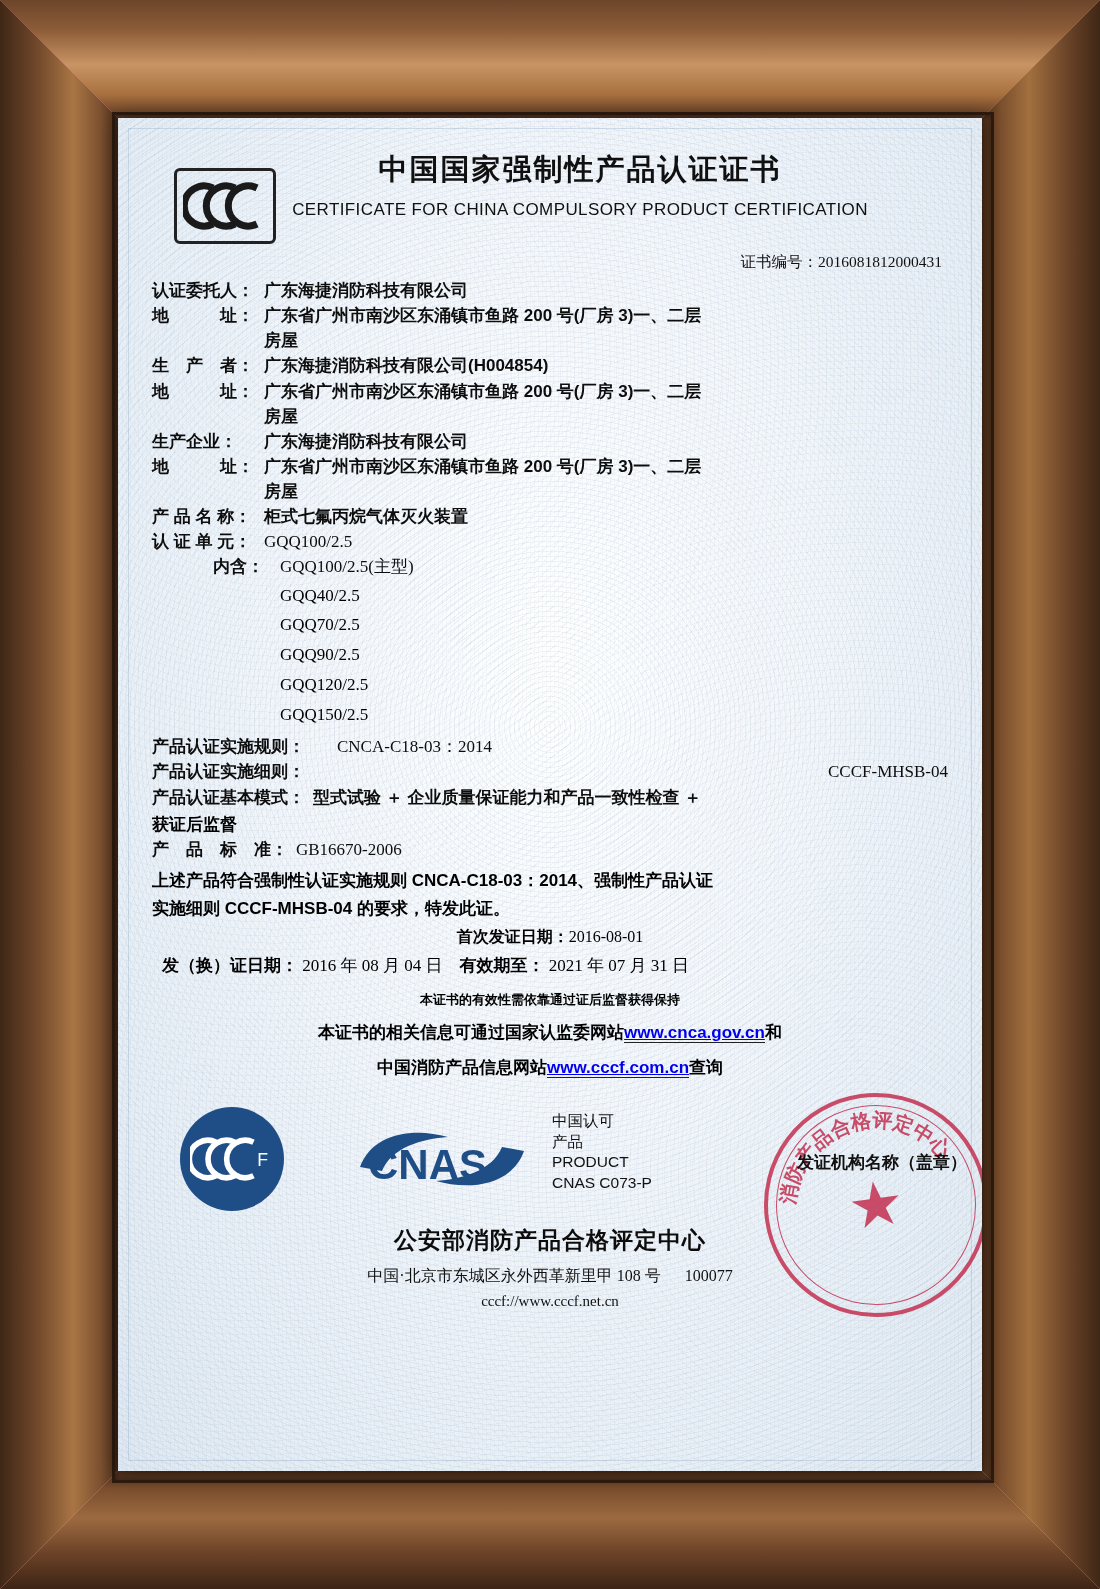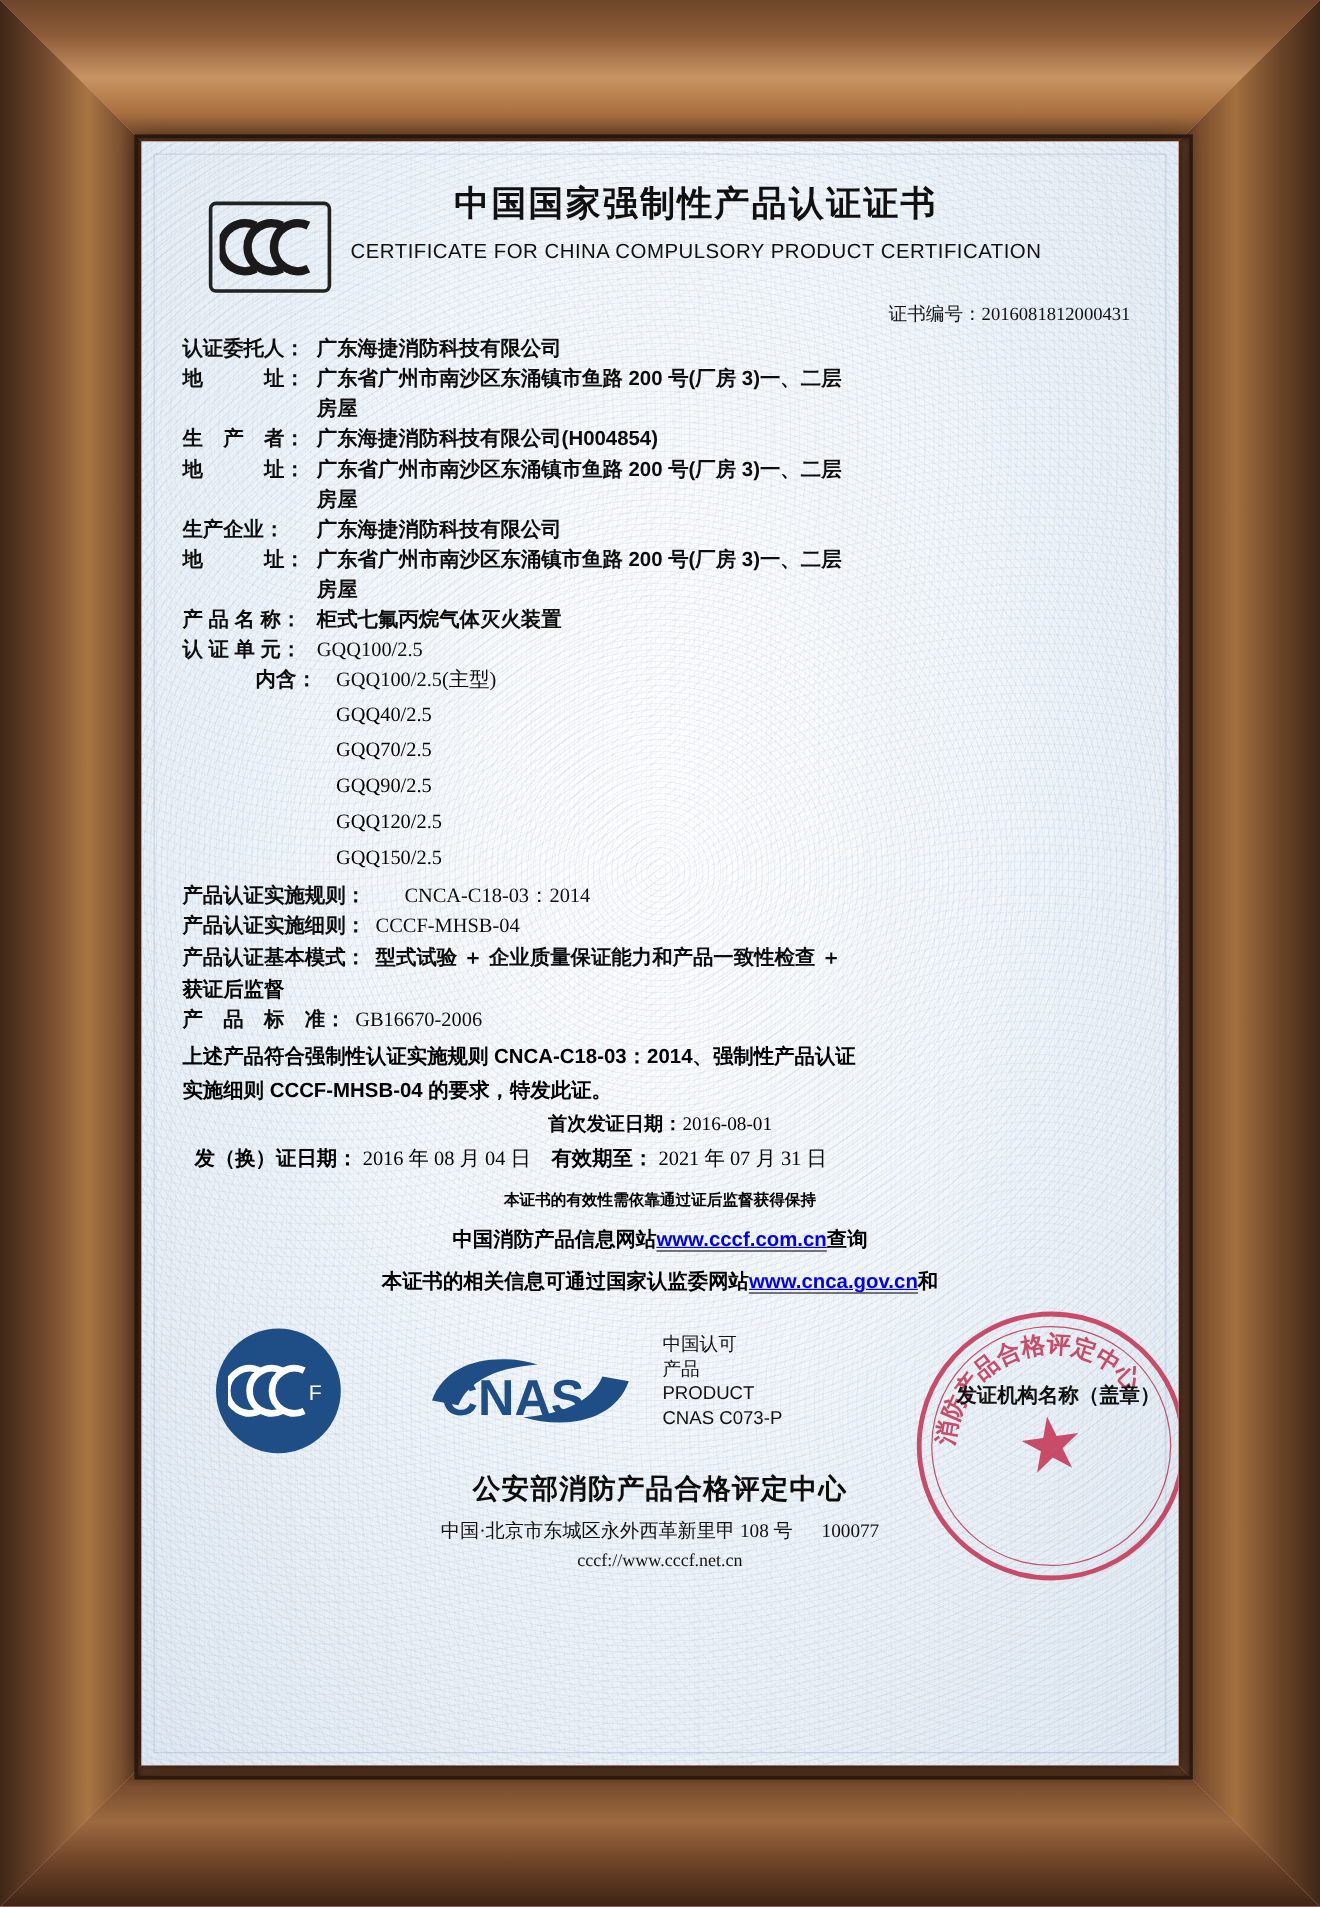--- a/index.html
+++ b/index.html
@@ -242,21 +242,21 @@
       <div class="sub">GQQ90/2.5</div>
       <div class="sub">GQQ120/2.5</div>
       <div class="sub">GQQ150/2.5</div>
 
       <div class="row" style="margin-top:6px;gap:24px;">
         <span class="lab">产品认证实施规则：</span>
         <span class="val" style="padding-left:8px;">CNCA-C18-03：2014</span>
       </div>
       <div class="row">
         <span class="lab">产品认证实施细则：</span>
-        <span class="val" style="padding-left:8px;">CCCF-MHSB-04</span>
+        <span class="val" style="padding-left:8px;text-align:right;">CCCF-MHSB-04</span>
       </div>
       <div class="row">
         <span class="lab">产品认证基本模式：</span>
         <span class="val cjk" style="padding-left:8px;">型式试验 ＋ 企业质量保证能力和产品一致性检查 ＋</span>
       </div>
       <div class="para">获证后监督</div>
       <div class="row">
         <span class="lab">产　品　标　准：</span>
         <span class="val" style="padding-left:8px;">GB16670-2006</span>
       </div>
@@ -271,24 +271,24 @@
       <div class="dates" style="padding-left:10px;margin-top:6px;">
         <span class="lab">发（换）证日期：</span>
         <span class="val">2016 年 08 月 04 日</span>
         &nbsp;&nbsp;
         <span class="lab">有效期至：</span>
         <span class="val">2021 年 07 月 31 日</span>
       </div>
 
       <div class="notice">本证书的有效性需依靠通过证后监督获得保持</div>
       <div class="notice2">
+        <span>本证书的相关信息可通过国家认监委网站</span><a class="url" href="#">www.cnca.gov.cn</a><span>和</span>
+      </div>
+      <div class="notice2">
         <span>中国消防产品信息网站</span><a class="url" href="#">www.cccf.com.cn</a><span>查询</span>
-      </div>
-      <div class="notice2">
-        <span>本证书的相关信息可通过国家认监委网站</span><a class="url" href="#">www.cnca.gov.cn</a><span>和</span>
       </div>
 
       <div class="logos">
         <div class="ccc-round">
           <svg width="84" height="52" viewBox="0 0 90 52">
             <g fill="none" stroke="#ffffff" stroke-width="6">
               <path d="M28 8 A20 20 0 1 0 28 44"></path>
               <path d="M48 8 A20 20 0 1 0 48 44"></path>
               <path d="M68 8 A20 20 0 1 0 68 44"></path>
             </g>

